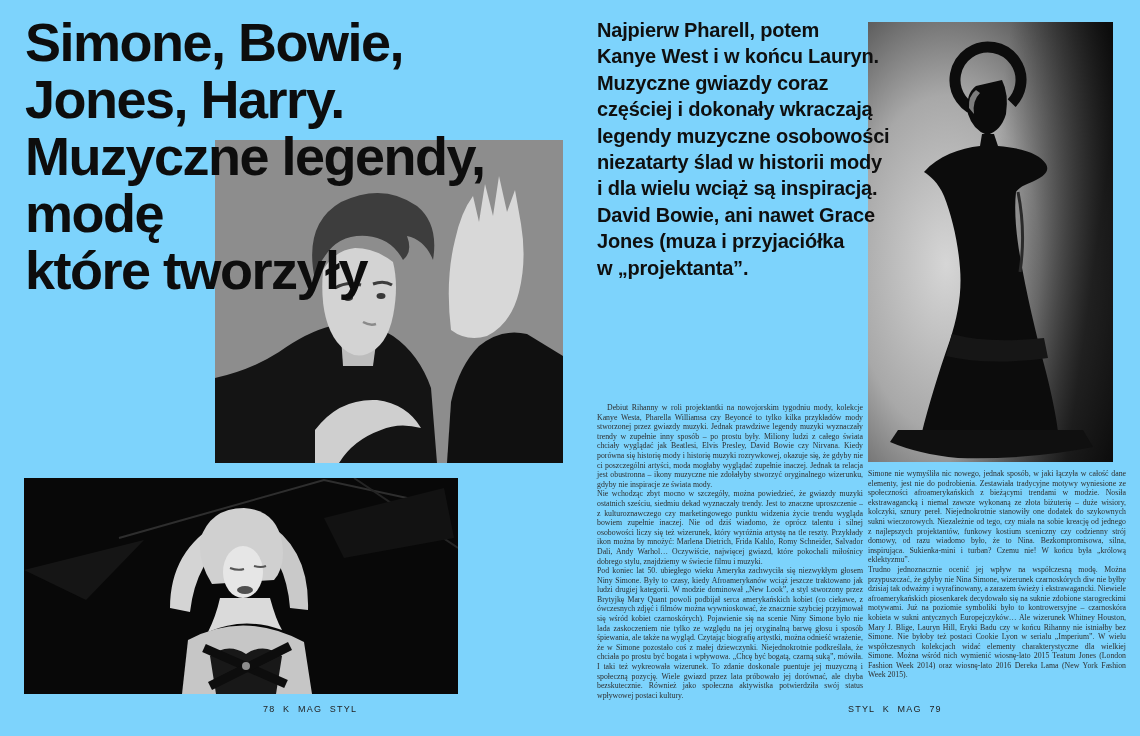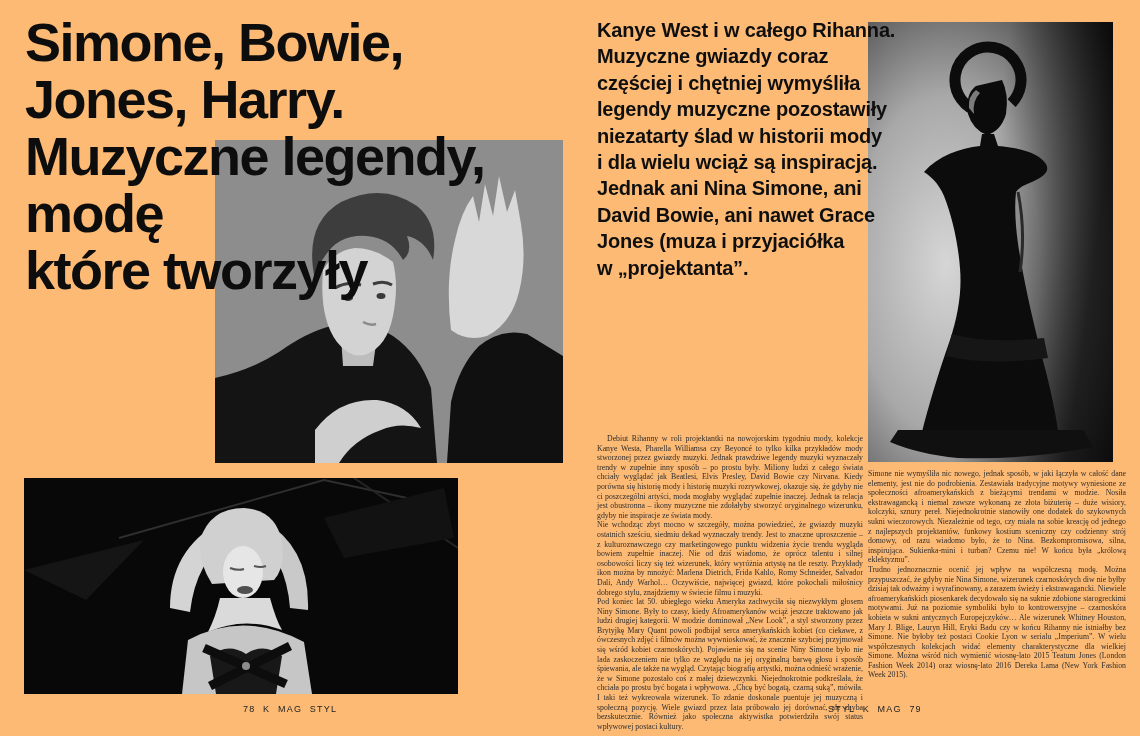--- a/index.html
+++ b/index.html
@@ -1,20 +1,20 @@
 <!DOCTYPE html>
 <html lang="pl"><head>
 <meta charset="utf-8">
 <title>Magazine Spread</title>
 <style>
   html,body{margin:0;padding:0;background:#e9e9e9;}
   .spread{
     position:relative;
     width:1140px;height:736px;
-    background:#fdba74;
+    background:#7dd3fc;
     overflow:hidden;
     font-family:"Liberation Sans",sans-serif;
     color:#111;
   }
   .photo{position:absolute;overflow:hidden;z-index:1;}
   .photo svg{display:block;width:100%;height:100%;}
 
   
   .photo-bowie{left:215px;top:140px;width:348px;height:323px;}
   .photo-madonna{left:24px;top:478px;width:434px;height:216px;}
@@ -34,27 +34,27 @@
   }
   .intro > div{white-space:nowrap;}
 
   .bodycol{
     position:absolute;z-index:2;
     font-family:"Liberation Serif",serif;
     font-size:7.8px;line-height:9.6px;
     text-align:justify;color:#2e2e2e;
   }
   .bodycol p{margin:0;}
-  .col-1{left:597px;top:403px;width:266px;margin-top:31px;}
+  .col-1{left:597px;top:403px;width:266px;}
   .col-1 p:first-child{text-indent:10px;}
   .col-2{left:868px;top:469px;width:258px;}
 
   .folio{
     position:absolute;z-index:2;top:704px;
-    font-size:9px;letter-spacing:1.2px;word-spacing:4px;color:#222;
+    font-size:9px;letter-spacing:1.2px;word-spacing:4px;color:#222;margin-left:20px;
   }
   .folio-left{left:243px;}
   .folio-right{left:828px;}
 </style>
 </head>
 <body>
 
 <div class="spread">
 
   <section>
@@ -164,27 +164,27 @@
 
         <path d="M84,312 Q120,322 176,316 L180,336 Q120,344 78,334 Z" fill="#161616"></path>
 
         <path d="M150,170 Q158,210 152,250" stroke="#2a2a2a" stroke-width="3" fill="none"></path>
 
         <path d="M30,408 L215,408 L225,425 Q160,438 90,436 Q50,432 22,420 Z" fill="#101010"></path>
       </svg>
     </div>
 
     <div class="intro">
-        <div>Kanye West i w całego Rihanna.</div>
+        <div>Najpierw Pharell, potem</div>
+        <div>Kanye West i w końcu Lauryn.</div>
         <div>Muzyczne gwiazdy coraz</div>
-        <div>częściej i chętniej wymyśliła</div>
-        <div>legendy muzyczne pozostawiły</div>
+        <div>częściej i dokonały wkraczają</div>
+        <div>legendy muzyczne osobowości</div>
         <div>niezatarty ślad w historii mody</div>
         <div>i dla wielu wciąż są inspiracją.</div>
-        <div>Jednak ani Nina Simone, ani</div>
         <div>David Bowie, ani nawet Grace</div>
         <div>Jones (muza i przyjaciółka</div>
         <div>w „projektanta”.</div>
       </div>
 
     <div class="bodycol col-1">
         <p>Debiut Rihanny w roli projektantki na nowojorskim tygodniu mody, kolekcje Kanye Westa, Pharella Williamsa czy Beyoncé to tylko kilka przykładów mody stworzonej przez gwiazdy muzyki. Jednak prawdziwe legendy muzyki wyznaczały trendy w zupełnie inny sposób – po prostu były. Miliony ludzi z całego świata chciały wyglądać jak Beatlesi, Elvis Presley, David Bowie czy Nirvana. Kiedy porówna się historię mody i historię muzyki rozrywkowej, okazuje się, że gdyby nie ci poszczególni artyści, moda mogłaby wyglądać zupełnie inaczej. Jednak ta relacja jest obustronna – ikony muzyczne nie zdołałyby stworzyć oryginalnego wizerunku, gdyby nie inspiracje ze świata mody.</p>
         <p>Nie wchodząc zbyt mocno w szczegóły, można powiedzieć, że gwiazdy muzyki ostatnich sześciu, siedmiu dekad wyznaczały trendy. Jest to znaczne uproszczenie – z kulturoznawczego czy marketingowego punktu widzenia życie trendu wygląda bowiem zupełnie inaczej. Nie od dziś wiadomo, że oprócz talentu i silnej osobowości liczy się też wizerunek, który wyróżnia artystę na tle reszty. Przykłady ikon można by mnożyć: Marlena Dietrich, Frida Kahlo, Romy Schneider, Salvador Dali, Andy Warhol… Oczywiście, najwięcej gwiazd, które pokochali miłośnicy dobrego stylu, znajdziemy w świecie filmu i muzyki.</p>
         <p>Pod koniec lat 50. ubiegłego wieku Ameryka zachwyciła się niezwykłym głosem Niny Simone. Były to czasy, kiedy Afroamerykanów wciąż jeszcze traktowano jak ludzi drugiej kategorii. W modzie dominował „New Look”, a styl stworzony przez Brytyjkę Mary Quant powoli podbijał serca amerykańskich kobiet (co ciekawe, z ówczesnych zdjęć i filmów można wywnioskować, że znacznie szybciej przyjmował się wśród kobiet czarnoskórych). Pojawienie się na scenie Niny Simone było nie lada zaskoczeniem nie tylko ze względu na jej oryginalną barwę głosu i sposób śpiewania, ale także na wygląd. Czytając biografię artystki, można odnieść wrażenie, że w Simone pozostało coś z małej dziewczynki. Niejednokrotnie podkreślała, że chciała po prostu być bogata i wpływowa. „Chcę być bogatą, czarną suką”, mówiła. I taki też wykreowała wizerunek. To zdanie doskonale puentuje jej muzyczną i społeczną pozycję. Wiele gwiazd przez lata próbowało jej dorównać, ale chyba bezskutecznie. Również jako społeczna aktywistka potwierdziła swój status wpływowej postaci kultury.</p>
       </div>

